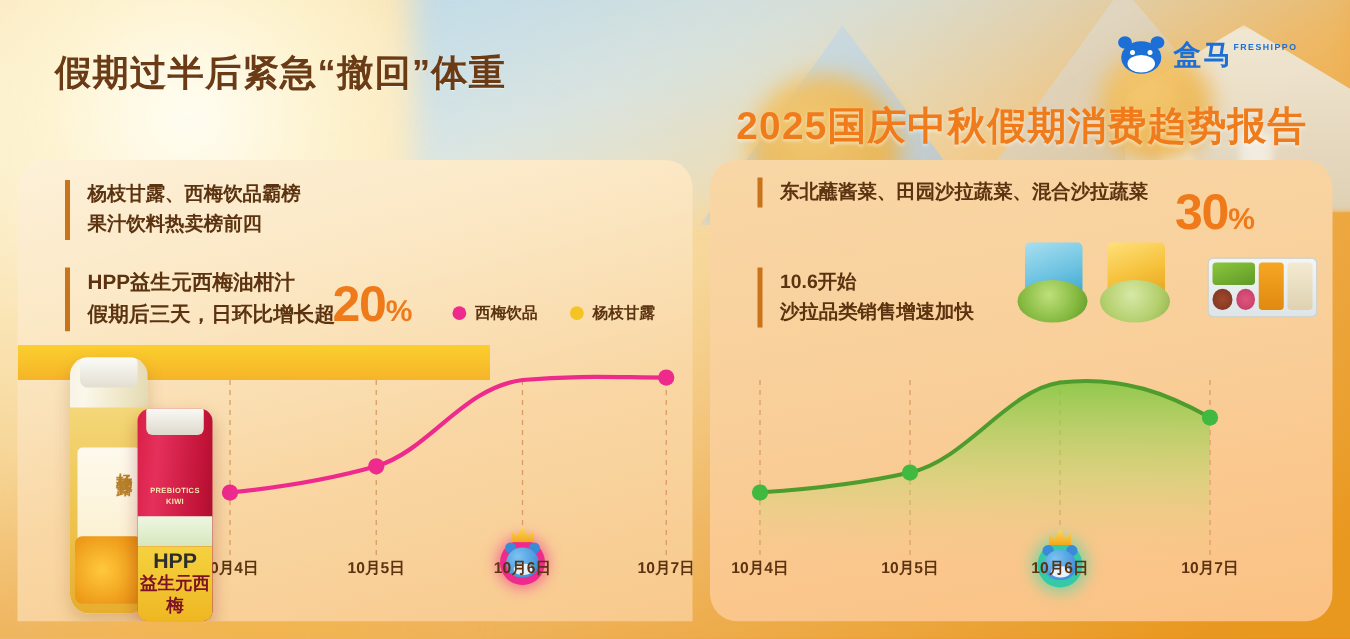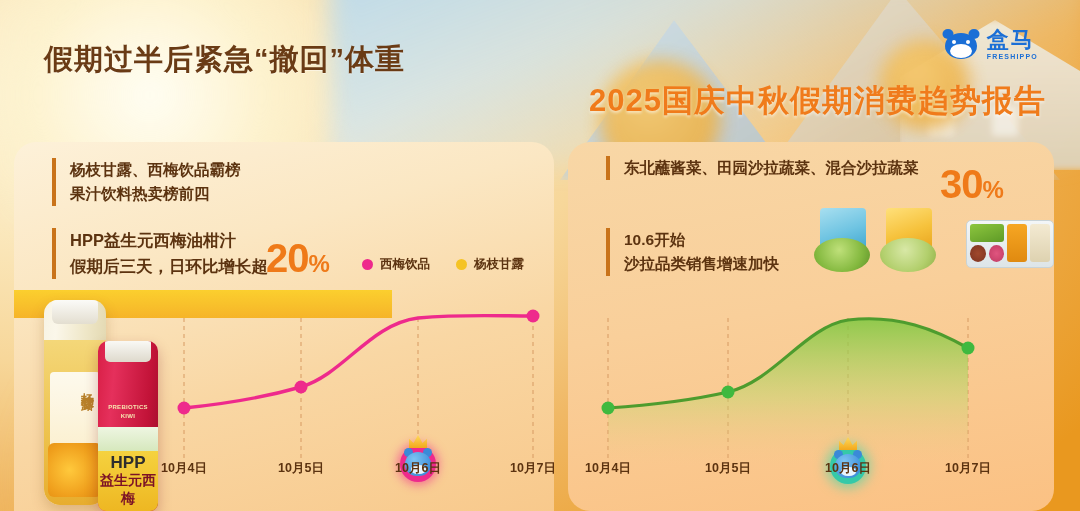--- a/index.html
+++ b/index.html
@@ -37,30 +37,30 @@
   
   .title-main{position:absolute;left:52px;top:38px;width:470px;
     font-weight:bold;font-size:29px;line-height:1.45;color:#6a3b15;letter-spacing:1px;
     text-shadow:0 1px 0 rgba(255,255,255,.45);}
   .title-main .l2{display:block;margin-left:-8px;}
   .report-title{position:absolute;right:34px;top:80px;
     font-weight:bold;font-size:31px;letter-spacing:1px;color:#f07b1b;
     text-shadow:0 2px 3px rgba(255,255,255,.55);}
   .logo{position:absolute;right:42px;top:28px;display:flex;align-items:center;gap:6px;}
   .logo-mark{width:40px;height:32px;position:relative;}
-  .logo-txt{display:flex;flex-direction:column;line-height:1;}
+  .logo-txt{display:flex;flex-direction:row;line-height:1;}
   .logo-cn{font-size:22px;font-weight:bold;color:#1b6fd6;letter-spacing:2px;}
   .logo-en{font-size:7px;font-weight:bold;color:#1b6fd6;letter-spacing:1.2px;margin-top:2px;}
 
   
-  .card{position:absolute;top:142px;height:369px;overflow:hidden;}
+  .card{position:absolute;top:128px;height:369px;overflow:hidden;}
   .card-left{left:14px;width:540px;border-radius:22px 22px 0 0;
     background:linear-gradient(165deg,#fdf1d9 0%,#fbe7c3 30%,#f9d7a4 60%,#f8c98c 100%);}
-  .card-right{left:568px;width:442px;border-radius:22px 22px 22px 22px;
-    background:linear-gradient(170deg,#f8d7a6 0%,#f9cf9a 45%,#fbc183 100%);padding-left:44px;}
+  .card-right{left:568px;width:498px;border-radius:22px 22px 22px 22px;
+    background:linear-gradient(170deg,#f8d7a6 0%,#f9cf9a 45%,#fbc183 100%);}
 
   .blk{position:absolute;padding-left:14px;border-left:4px solid #c9731a;}
   .blk .line{font-size:15.5px;font-weight:bold;color:#5c3310;line-height:1.55;white-space:nowrap;}
   .blk.big .line{font-size:16.5px;}
   .pct{position:absolute;font-weight:bold;color:#ef7a19;line-height:1;}
   .pct .num{font-size:40px;letter-spacing:-1px;}
   .pct .sym{font-size:24px;}
 
   
   .legend{position:absolute;display:flex;gap:26px;align-items:center;}
@@ -80,21 +80,21 @@
     background:radial-gradient(circle at 35% 30%,#7cc3f2,#2b7fd4);}
   .mascot .ear{position:absolute;top:2px;width:9px;height:9px;border-radius:50%;
     background:#3a8ad8;}
   .mascot .snout{position:absolute;left:11px;top:19px;width:15px;height:9px;border-radius:45%;
     background:#e8f4fd;}
   .mascot .crown{position:absolute;left:50%;top:-11px;transform:translateX(-50%);
     width:18px;height:13px;background:linear-gradient(180deg,#ffd95b,#f2a81c);
     clip-path:polygon(0% 100%,0% 28%,25% 62%,50% 0%,75% 62%,100% 28%,100% 100%);}
 
   
-  .prod{position:absolute;}
+  .prod{position:absolute;margin-left:12px;}
   .bottle-y{position:absolute;left:30px;bottom:6px;width:62px;height:205px;
     border-radius:14px 14px 16px 16px;
     background:linear-gradient(95deg,#f7f3e4 0%,#fbf7ea 18%,#efe7c8 55%,#dcd0a4 100%);
     box-shadow:0 6px 14px rgba(120,70,10,.22);overflow:hidden;}
   .bottle-y .cap{position:absolute;left:8px;top:-2px;width:46px;height:26px;border-radius:6px;
     background:linear-gradient(180deg,#fdfdfb,#e3ded0);}
   .bottle-y .juice{position:absolute;left:0;right:0;top:40px;bottom:0;
     background:linear-gradient(180deg,#f4d779,#edc14a 60%,#e7ad2e);}
   .bottle-y .lbl{position:absolute;left:6px;right:6px;top:72px;height:96px;
     background:linear-gradient(180deg,rgba(255,255,255,.88),rgba(255,250,235,.8));border-radius:4px;}

